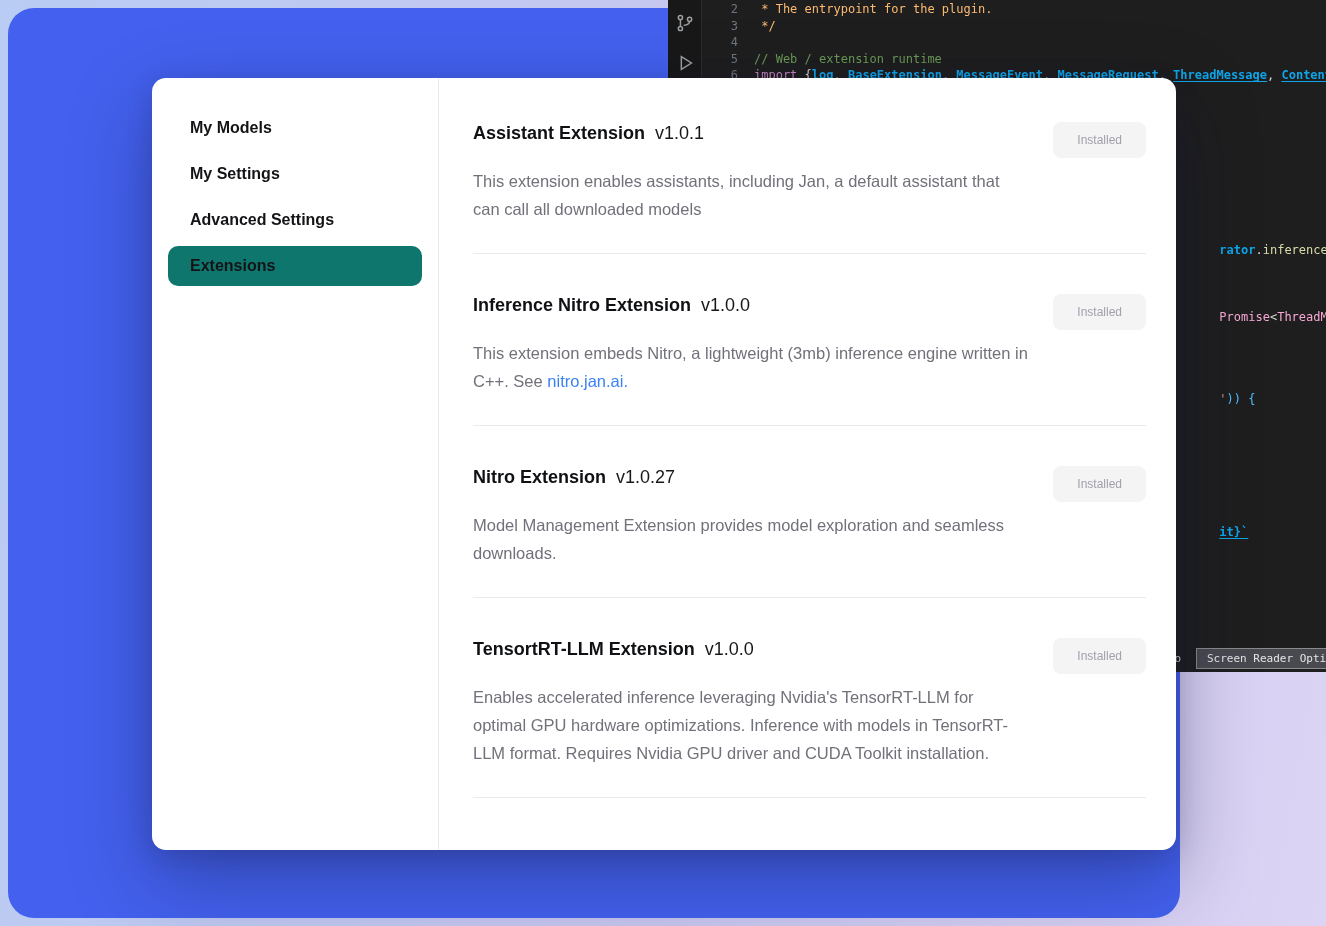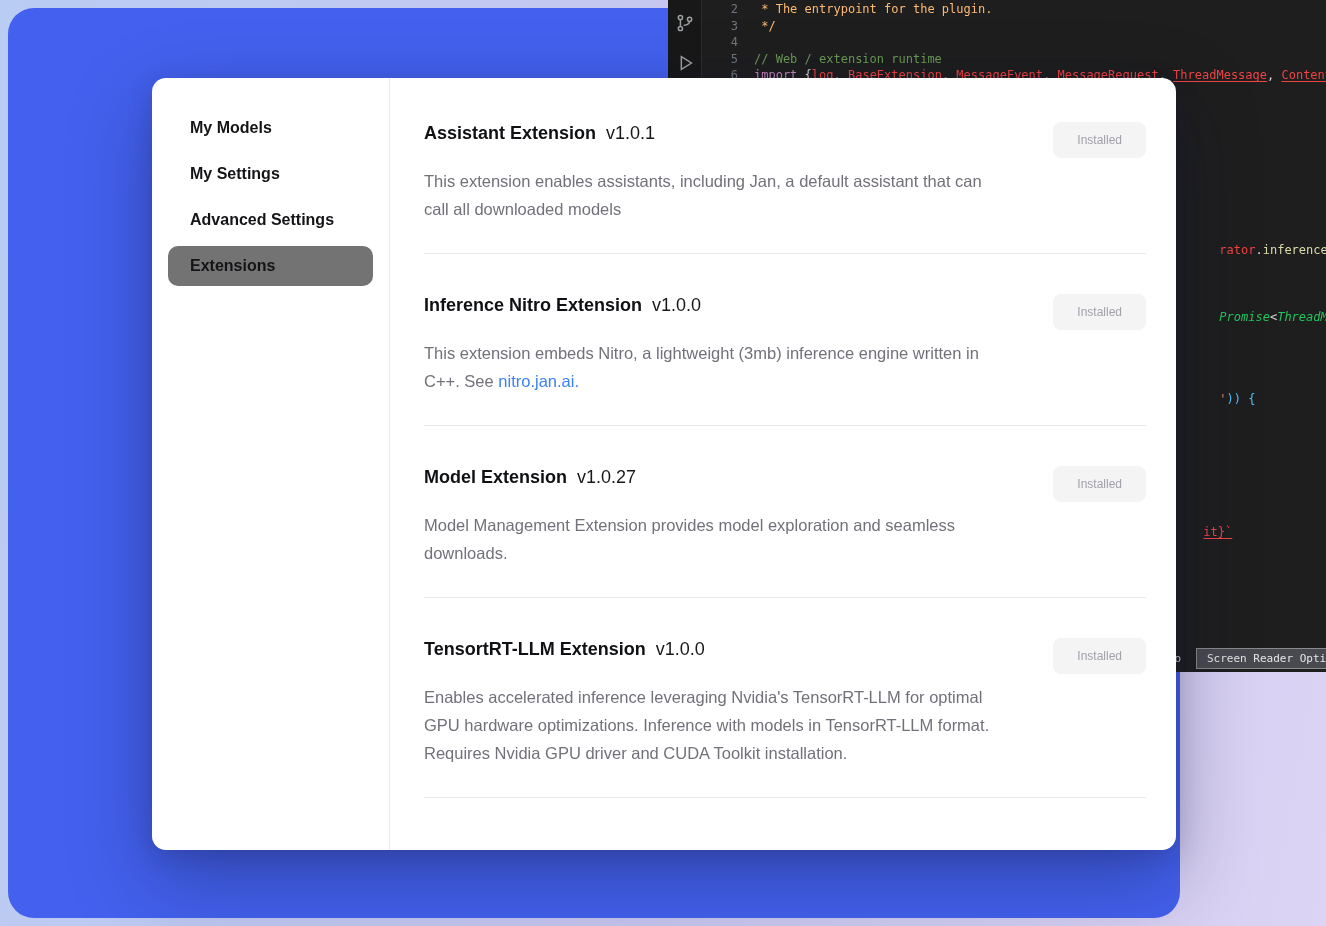--- a/index.html
+++ b/index.html
@@ -30,51 +30,51 @@
   }
   .act-icon { width:22px; height:22px; color:#9da0a2; cursor:pointer; }
   .act-icon svg { width:22px; height:22px; display:block; }
 
   .code-area { position:absolute; left:34px; top:1px; right:0; }
   .code-line { display:flex; white-space:pre; height:16.5px; align-items:center; }
   .gutter { width:52px; padding-right:16px; text-align:right; color:#6e7681; flex:none; }
   .c-block { color:#fdba74; }
   .c-comment { color:#6a9955; }
   .c-kw { color:#c586c0; }
-  .c-id { color:#ef4444; text-decoration:underline; text-underline-offset:2px; }
+  .c-id { color:#0ea5e9; text-decoration:underline; text-underline-offset:2px;font-weight:bold; }
   .c-punc { color:#d4d4d4; }
   .c-fn { color:#dcdcaa; }
-  .c-type { color:#22c55e;font-style:italic; }
+  .c-type { color:#f9a8d4; }
   .c-str { color:#ce9178; }
   .c-brk { color:#4fc1ff; }
 
   .frag { position:absolute; white-space:pre; }
   .frag-1 { left:508px; top:229px; }
   .frag-2 { left:508px; top:296px; }
   .frag-3 { left:508px; top:378px; }
-  .frag-4 { left:492px; top:511px; }
+  .frag-4 { left:508px; top:511px; }
 
   .status-left { position:absolute; left:500px; bottom:7px; font-size:11px; color:#dcdcdc; }
   .status-notice {
     position:absolute; left:528px; bottom:3px; font-size:11px; color:#e6e6e6;
     background:#494950; border:1px solid #8a8a8a; padding:3px 10px; white-space:nowrap;
   }
 
   
   .modal {
     position:absolute; left:152px; top:78px; width:1024px; height:772px;
     background:#ffffff; border-radius:14px; display:flex; overflow:hidden;
     box-shadow: 0 30px 80px rgba(20,24,60,.35), 0 6px 24px rgba(20,24,60,.18);
   }
-  .sidebar { width:238px; flex:none; border-right:1px solid #e9e9ee; padding:30px 16px 2px 16px; }
+  .sidebar { width:287px; flex:none; border-right:1px solid #e9e9ee; padding:30px 16px 2px 16px; }
   .side-item {
     padding:11px 22px; border-radius:10px; margin-bottom:6px; cursor:pointer;
     font-size:16px; font-weight:600; color:#141417;
   }
-  .side-item.active { background:#737373; }
+  .side-item.active { background:#0f766e; }
 
   .content { flex:1; min-width:0; padding:44px 30px 0 34px; overflow:hidden; }
   .ext-row { display:flex; justify-content:space-between; align-items:flex-start; gap:24px; }
   .ext-info { flex:1; min-width:0; }
   .ext-head { font-size:18px; color:#101114; line-height:23px; }
   .ext-title { font-weight:700; }
   .ext-version { font-weight:400; margin-left:10px; color:#18181b; }
   .ext-desc { margin-top:22px; font-size:16.5px; line-height:28px; color:#71717a; max-width:575px; }
   .ext-link { color: var(--link-blue, #3b82f6); text-decoration:none; cursor:pointer; }
 
@@ -196,21 +196,21 @@
           </div>
         </div>
         <button class="btn">Installed</button>
       </div>
 
       <hr class="hr">
 
       <div class="ext-row">
         <div class="ext-info">
           <div class="ext-head">
-            <span class="ext-title">Model Extension</span><span class="ext-version">v1.0.27</span>
+            <span class="ext-title">Nitro Extension</span><span class="ext-version">v1.0.27</span>
           </div>
           <div class="ext-desc">Model Management Extension provides model exploration and seamless downloads.</div>
         </div>
         <button class="btn">Installed</button>
       </div>
 
       <hr class="hr">
 
       <div class="ext-row">
         <div class="ext-info">

